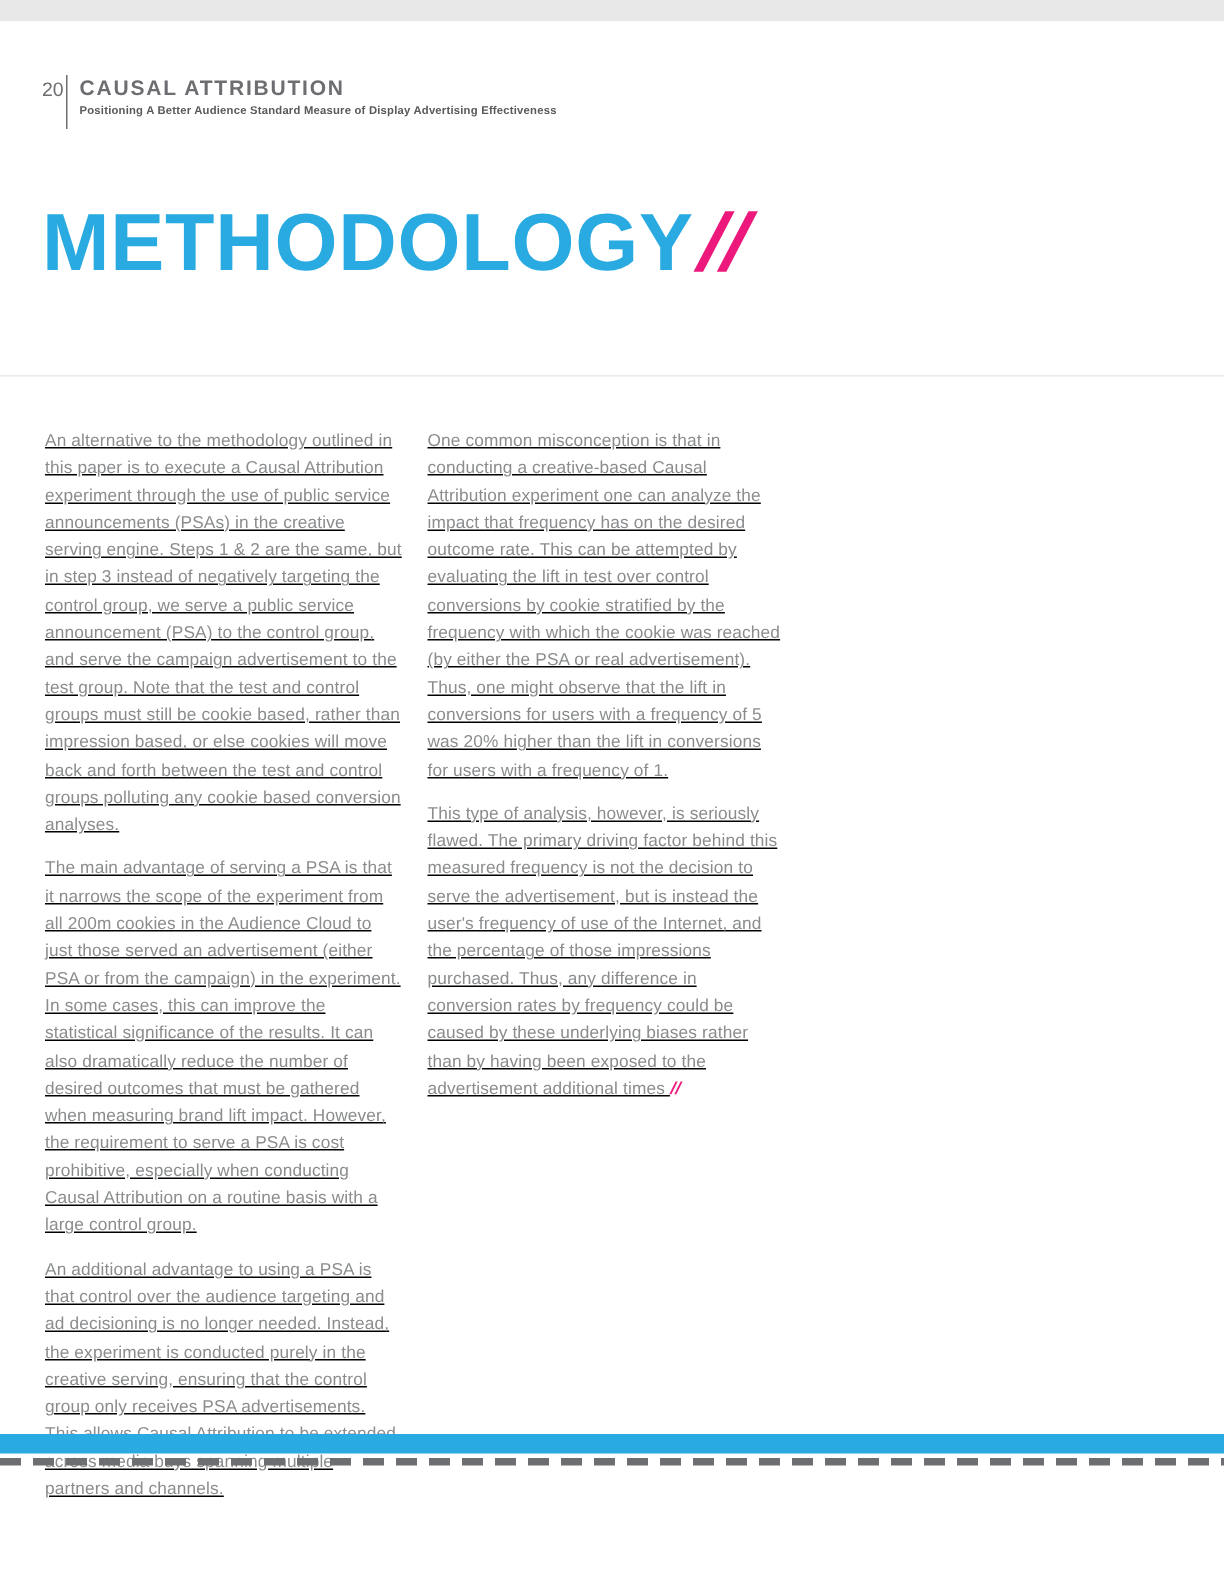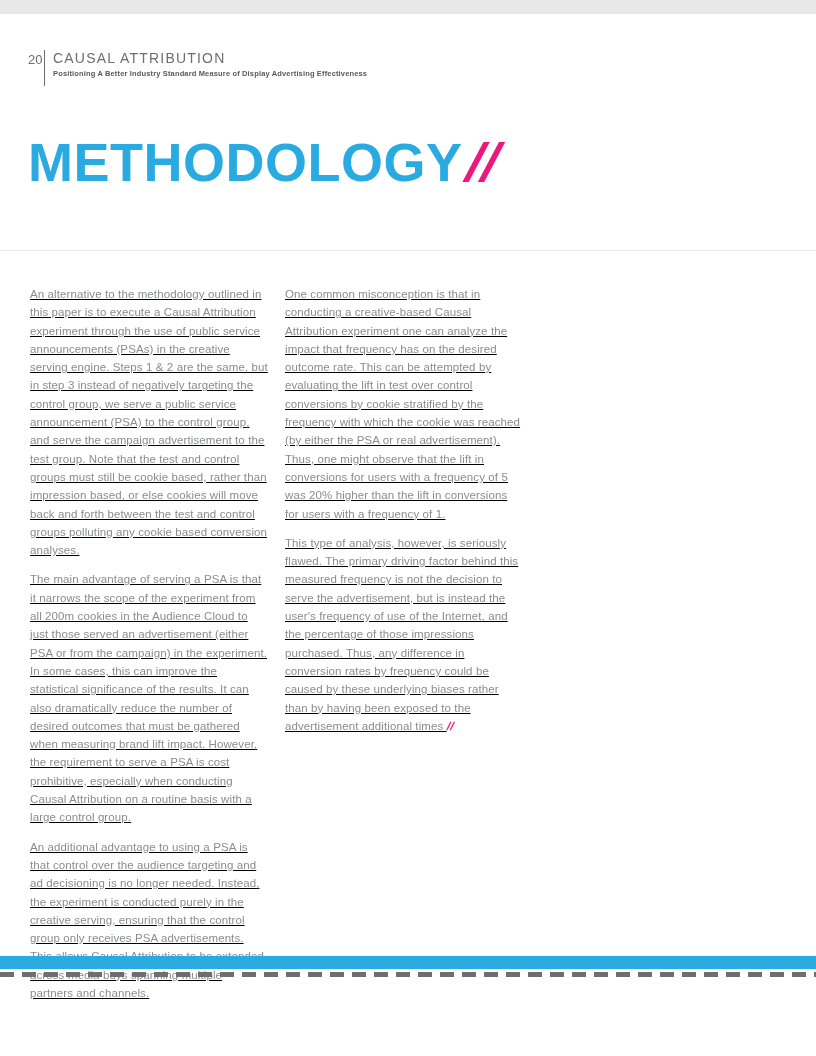--- a/index.html
+++ b/index.html
@@ -19,21 +19,21 @@
     position: absolute; left: 28px; top: 38px;
     font-size: 13px; color: #6d6e71;
   }
   .header-rule {
     position: absolute; left: 44px; top: 36px;
     width: 1px; height: 36px; background: #6d6e71;
   }
   .header-block { position: absolute; left: 53px; top: 36px; }
   .header-title {
     font-size: 14px; letter-spacing: 1.2px; color: #6d6e71;
-    font-weight: 400;
+    font-weight: 700;
   }
   .header-subtitle {
     font-size: 7.5px; letter-spacing: 0.15px; color: #58595b;
     margin-top: 3px; font-weight: 700;
   }
 
   
   .logo {
     position: absolute; left: 671px; top: 40px;
     display: flex; align-items: flex-start;
@@ -99,21 +99,21 @@
 </style>
 </head>
 <body>
 
 <div class="page">
 
   <div class="page-number">20</div>
   <div class="header-rule"></div>
   <div class="header-block">
     <div class="header-title">CAUSAL ATTRIBUTION</div>
-    <div class="header-subtitle">Positioning A Better Industry Standard Measure of Display Advertising Effectiveness</div>
+    <div class="header-subtitle">Positioning A Better Audience Standard Measure of Display Advertising Effectiveness</div>
   </div>
 
 
   <div class="title-block">
     <div class="title-line2"><span>METHODOLOGY</span><span class="title-slashes">//</span></div>
   </div>
 
   <div class="top-divider"></div>
 
   <div class="columns">

